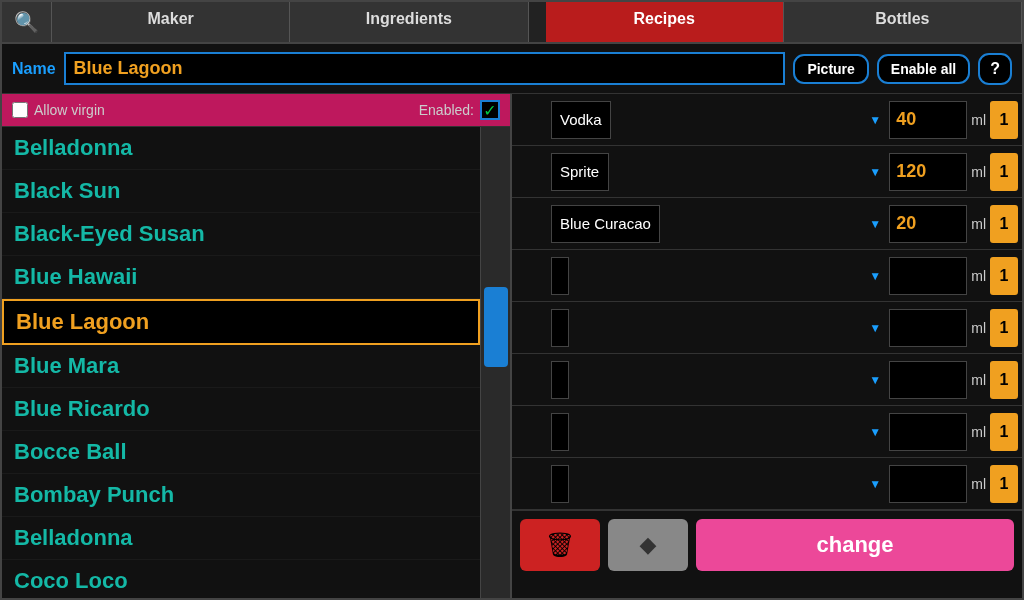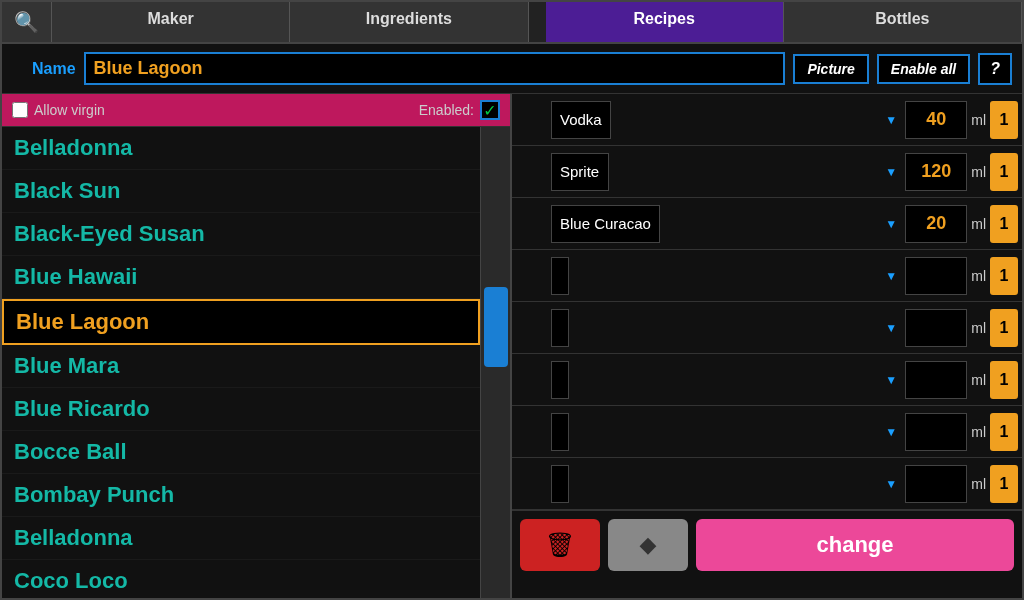--- a/index.html
+++ b/index.html
@@ -38,60 +38,58 @@
       border-right: 1px solid #555;
       cursor: pointer;
     }
     .tab:first-child {
       flex: 0 0 50px;
       display: flex;
       align-items: center;
       justify-content: center;
     }
     .tab.active {
-      background: #4c1d95;
+      background: #b91c1c;
       color: #fff;
       margin-left: 17px;
     }
 
     
     .name-row {
       display: flex;
       align-items: center;
       padding: 8px 10px;
       gap: 8px;
       background: #111;
       border-bottom: 1px solid #333;
     }
     .name-label {
       color: #1a9fff;
       font-size: 16px;
       font-weight: bold;
-      margin-left: 20px;
     }
     .name-input {
       flex: 1;
       background: #000;
       border: 2px solid #1a7fd4;
       color: #f0a020;
       font-size: 18px;
       font-weight: bold;
       padding: 4px 8px;
       outline: none;
     }
     .btn-picture, .btn-enable-all, .btn-help {
       padding: 5px 12px;
       border: 2px solid #1a7fd4;
       background: #000;
       color: #fff;
       font-size: 14px;
       font-weight: bold;
       cursor: pointer;
-      border-radius: 0;
-      font-style: italic;
+      border-radius: 11px;
     }
     .btn-help {
       padding: 5px 10px;
       font-size: 16px;
     }
 
     
     .main-content {
       display: flex;
       flex: 1;
@@ -230,27 +228,27 @@
       content: '▼';
       position: absolute;
       right: 8px;
       top: 50%;
       transform: translateY(-50%);
       color: #1a9fff;
       font-size: 12px;
       pointer-events: none;
     }
     .ml-input {
-      width: 62px;
+      width: 78px;
       background: #000;
       border: 1px solid #444;
       color: #f0a020;
       font-size: 18px;
       font-weight: bold;
-      text-align: center;
+      text-align: left;
       padding: 4px 6px;
       height: 38px;
       outline: none;
     }
     .ml-label {
       color: #ccc;
       font-size: 14px;
       padding: 0 4px;
     }
     .num-btn {

